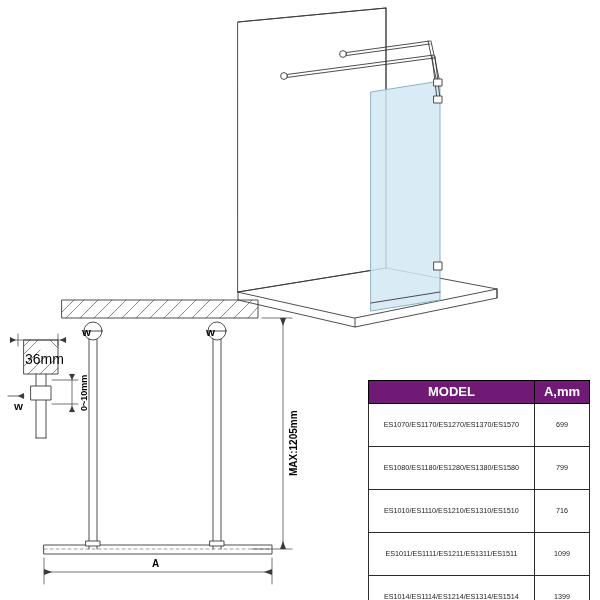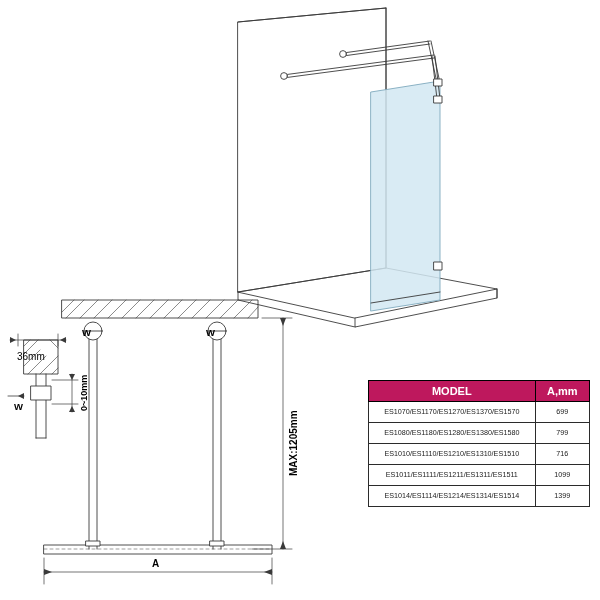--- a/index.html
+++ b/index.html
@@ -32,48 +32,48 @@
     position: absolute;
     left: 368px;
     top: 380px;
     width: 222px;
     border-collapse: collapse;
     font-size: 7.2px;
     line-height: 1.1;
   }
   .spec-table th, .spec-table td {
     border: 1px solid #2b2b2b;
-    padding: 6px 2px;
+    padding: 17px 2px;
     text-align: center;
     vertical-align: middle;
   }
   .spec-table thead th {
-    background: #be185d;
+    background: #701a75;
     color: #ffffff;
     font-weight: bold;
-    font-size: 11px;
+    font-size: 13px;
     border: 1px solid #000000;
     padding: 4px 2px;
   }
   .spec-table .col-model { width: 168px; text-align: center; }
   .spec-table .col-a { width: 54px; }
   .spec-table tbody td {
     background: #ffffff;
     color: #1a1a1a;
   }
   
   .lbl {
     position: absolute;
     font-size: 9px;
     color: #000000;
     white-space: nowrap;
   }
   .lbl-36 {
-    left: 17px; top: 351px;
-    font-size: 10px;
+    left: 25px; top: 351px;
+    font-size: 14px;
   }
   .lbl-w1 { left: 82px; top: 327px; font-size: 9.5px; font-weight: bold; }
   .lbl-w2 { left: 206px; top: 327px; font-size: 9.5px; font-weight: bold; }
   .lbl-w3 { left: 14px; top: 401px; font-size: 9.5px; font-weight: bold; }
   .lbl-a  { left: 152px; top: 558px; font-size: 10px; font-weight: bold; }
   .vlabel {
     position: absolute;
     font-size: 9.5px;
     font-weight: bold;
     white-space: nowrap;

